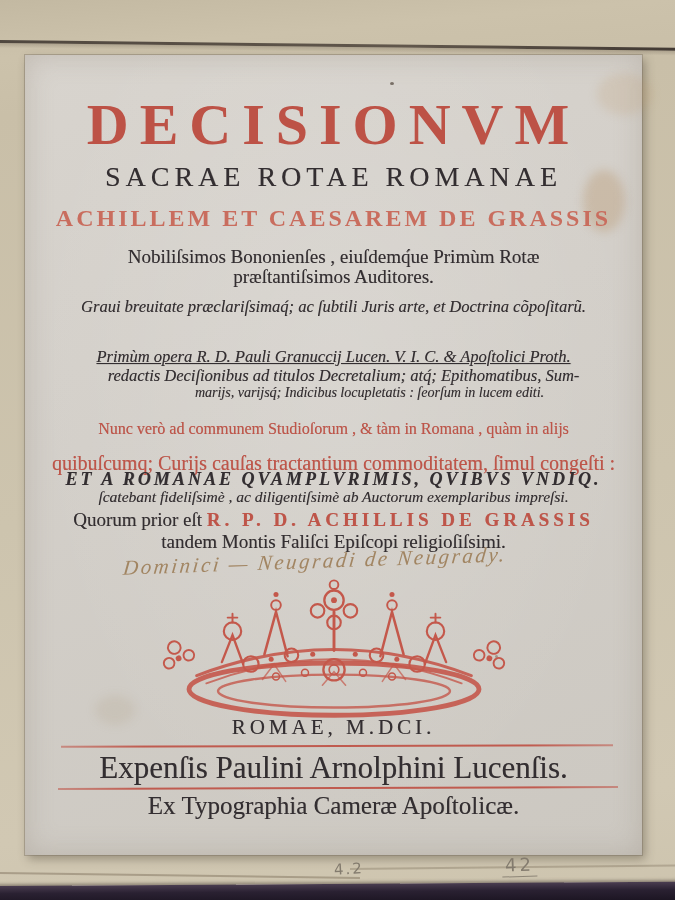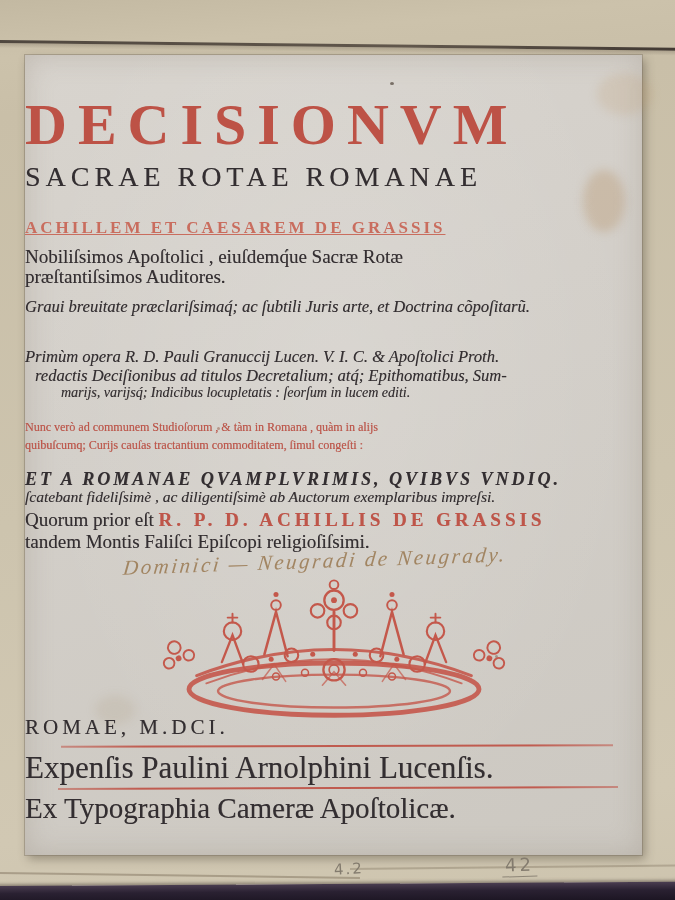--- a/index.html
+++ b/index.html
@@ -30,54 +30,54 @@
   }
   
   .page{
     position:absolute;left:25px;top:55px;width:617px;height:800px;
     background:
       radial-gradient(ellipse at 50% 40%,rgba(255,255,255,.14),rgba(255,255,255,0) 70%),
       linear-gradient(160deg,#d8d4ce 0%,#d3cfc9 40%,#ccc8c1 100%);
     box-shadow:0 0 0 1px rgba(120,110,95,.4),3px 4px 9px rgba(85,75,60,.45),
       inset 0 0 28px rgba(145,135,118,.33);
   }
-  .line{position:absolute;left:0;width:100%;text-align:left;white-space:nowrap;}
+  .line{position:absolute;left:0;width:100%;text-align:center;white-space:nowrap;}
   .blk{color:var(--ink);text-shadow:.3px .3px .5px rgba(20,15,15,.35);}
   .red{color:var(--red);text-shadow:.3px .3px .4px rgba(160,60,48,.45);}
   .it{font-style:italic;}
   .main-title{top:36px;font-size:58px;letter-spacing:11px;font-weight:bold;color:#bd5246;}
   .subtitle{top:106px;font-size:28px;letter-spacing:5px;}
   .per{top:142px;font-size:20px;letter-spacing:14px;font-weight:bold;color:var(--red-soft);}
-  .authors{top:163px;font-size:17px;letter-spacing:3px;font-weight:bold;color:var(--red-soft);text-decoration:underline;}
+  .authors{top:150px;font-size:24px;letter-spacing:3px;font-weight:bold;color:var(--red-soft);}
   .nob1{top:191px;font-size:19px;}
   .nob2{top:211px;font-size:19px;}
   .graui{top:242px;font-size:16.5px;}
   .libri{top:267px;font-size:20px;letter-spacing:10px;font-weight:bold;color:var(--red-soft);}
-  .prim1{top:292px;font-size:16.5px;}
+  .prim1{top:292px;font-size:16.5px;text-decoration:underline;}
   .prim2{top:311px;font-size:16.5px;padding-left:10px;}
   .prim3{top:330px;font-size:14px;padding-left:36px;}
-  .nunc1{top:365px;font-size:12px;}
-  .nunc2{top:383px;font-size:12px;}
+  .nunc1{top:365px;font-size:16px;}
+  .nunc2{top:397px;font-size:20px;}
   .mend1{top:414px;font-size:18px;letter-spacing:3px;font-weight:bold;}
   .mend2{top:433px;font-size:15.5px;}
   .quorum{top:454px;font-size:19px;}
   .quorum .redpart{letter-spacing:4px;font-weight:bold;}
   .tandem{top:476px;font-size:19px;}
   .handwriting{
     top:494px;left:45px;width:490px;font-size:21px;font-style:italic;
     color:rgba(153,120,80,.85);letter-spacing:2.5px;
     transform:rotate(-2deg) skewX(-8deg);white-space:nowrap;text-align:center;
   }
   .crown-wrap{position:absolute;top:522px;left:50%;transform:translateX(-50%);width:392px;height:145px;}
   .romae{top:660px;font-size:21px;letter-spacing:4px;}
   .rule{position:absolute;height:2px;background:linear-gradient(90deg,rgba(191,85,73,.55),rgba(191,85,73,.95) 15%,rgba(191,85,73,.95) 85%,rgba(191,85,73,.55));}
   .rule1{top:690px;left:36px;width:552px;transform:rotate(-0.15deg);}
   .rule2{top:732px;left:33px;width:560px;transform:rotate(-0.2deg);}
   .expensis{top:695px;font-size:31px;}
-  .extypo{top:737px;font-size:29px;}
+  .extypo{top:737px;font-size:25px;}
   
   .stain{position:absolute;border-radius:50%;filter:blur(5px);}
   .stain1{left:558px;top:115px;width:42px;height:62px;background:rgba(172,128,72,.26);}
   .stain2{left:572px;top:18px;width:55px;height:42px;background:rgba(188,152,100,.18);}
   .stain3{left:70px;top:640px;width:40px;height:30px;background:rgba(160,140,105,.14);}
   .speck{position:absolute;border-radius:50%;background:rgba(80,68,58,.7);}
   .sp1{left:365px;top:27px;width:4px;height:3px;}
   .sp2{left:192px;top:372px;width:3px;height:3px;background:rgba(150,90,70,.5);}
   .sp3{left:470px;top:600px;width:3px;height:3px;background:rgba(110,95,80,.5);}
   
@@ -112,21 +112,21 @@
     <div class="stain stain1"></div>
     <div class="stain stain2"></div>
     <div class="stain stain3"></div>
     <div class="speck sp1"></div>
     <div class="speck sp2"></div>
     <div class="speck sp3"></div>
 
     <div class="line main-title">DECISIONVM</div>
     <div class="line subtitle blk">SACRAE ROTAE ROMANAE</div>
     <div class="line authors">ACHILLEM ET CAESAREM DE GRASSIS</div>
-    <div class="line nob1 blk">Nobiliſsimos Apoſtolici , eiuſdemq́ue Sacræ Rotæ</div>
+    <div class="line nob1 blk">Nobiliſsimos Bononienſes , eiuſdemq́ue Primùm Rotæ</div>
     <div class="line nob2 blk">præſtantiſsimos Auditores.</div>
 
     <div class="line graui blk it">Graui breuitate præclariſsimaq́; ac ſubtili Juris arte, et Doctrina cõpoſitarũ.</div>
     <div class="line prim1 blk it">Primùm opera R. D. Pauli Granuccij Lucen. V. I. C. &amp; Apoſtolici Proth.</div>
     <div class="line prim2 blk it">redactis Deciſionibus ad titulos Decretalium; atq́; Epithomatibus, Sum-</div>
     <div class="line prim3 blk it">marijs, varijsq́; Indicibus locupletatis : ſeorſum in lucem editi.</div>
 
     <div class="line nunc1 red">Nunc verò ad communem Studioſorum , &amp; tàm in Romana , quàm in alijs</div>
     <div class="line nunc2 red">quibuſcumq; Curijs cauſas tractantium commoditatem, ſimul congeſti :</div>
 

